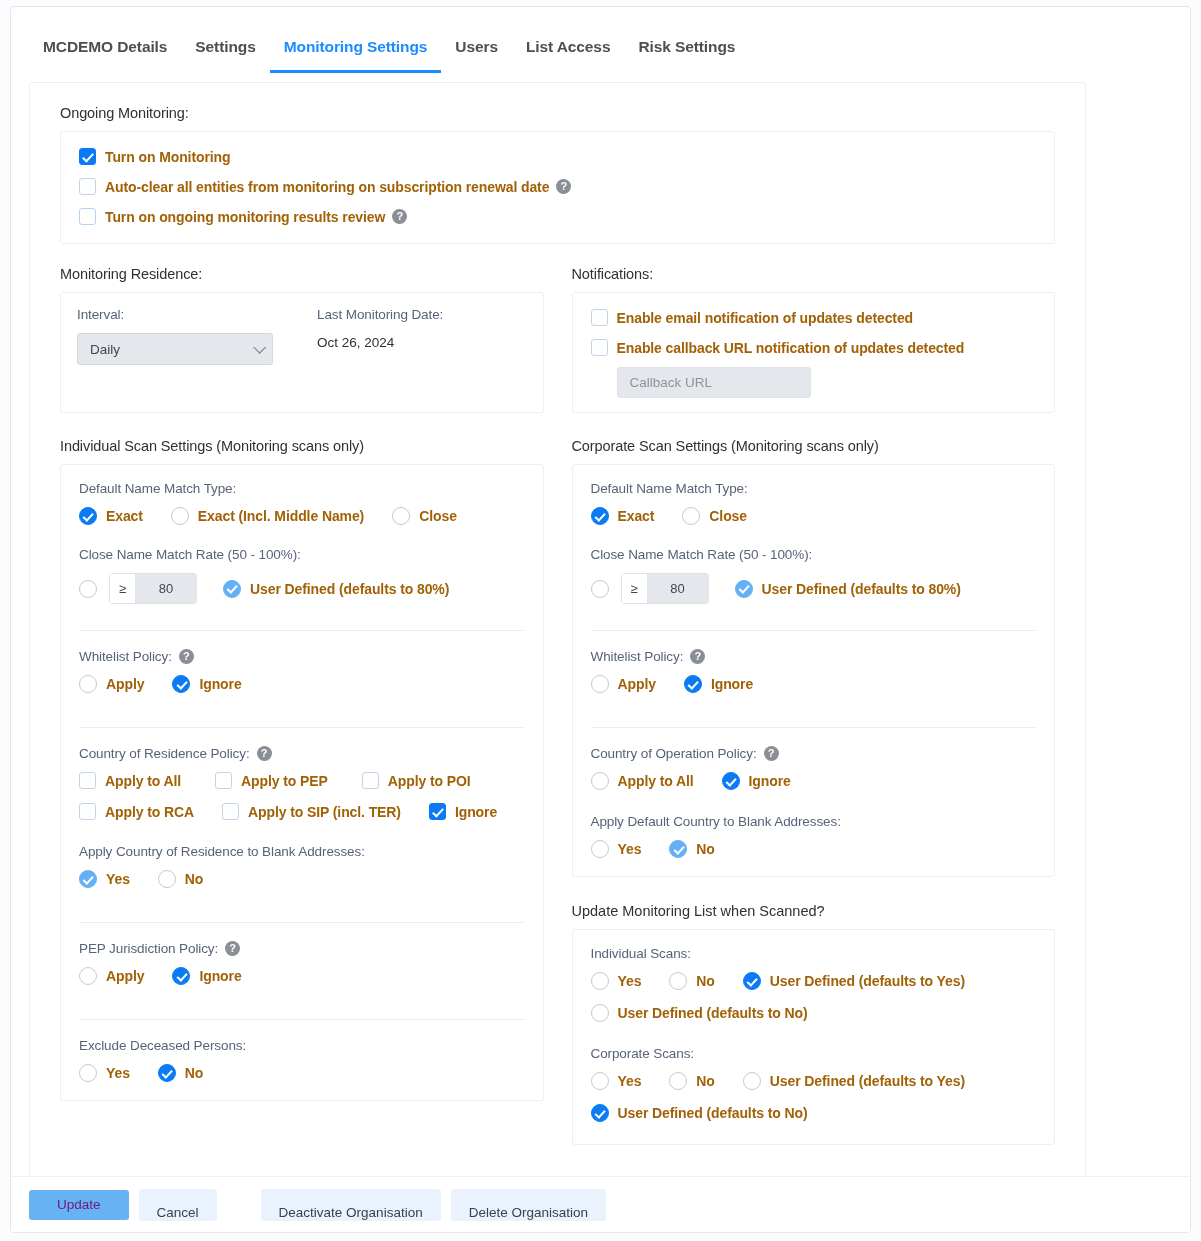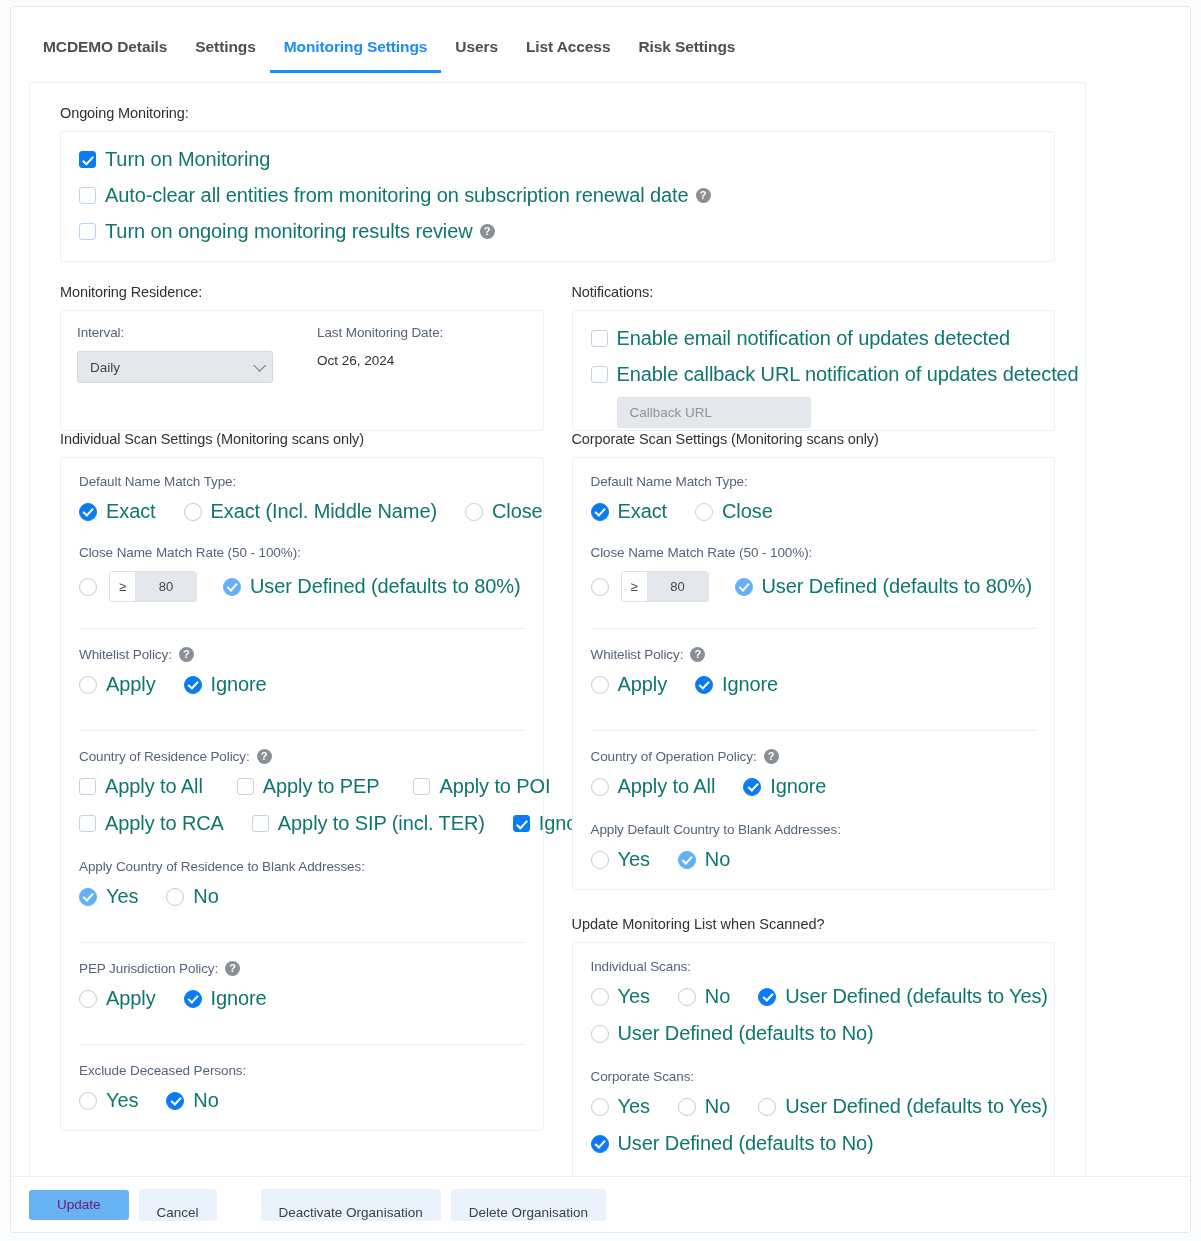--- a/index.html
+++ b/index.html
@@ -115,25 +115,26 @@
     content: "";
     position: absolute;
     left: 5.4px; top: 2.6px;
     width: 4px; height: 8.4px;
     border: solid #fff;
     border-width: 0 2.1px 2.1px 0;
     transform: rotate(43deg);
   }
 
   .lbl {
-    font-size: 20px;
-    color: #0f766e;
+    font-size: 14px;
+    color: #a16207;
     margin-left: 9px;
     white-space: nowrap;
     letter-spacing: -0.1px;
+    font-weight: bold;
   }
 
   .help {
     display: inline-block;
     width: 15px; height: 15px;
     border-radius: 50%;
     background: #8a8f95;
     color: #ffffff;
     font-size: 11px;
     font-weight: bold;
@@ -326,21 +327,21 @@
               </div>
               <div style="margin-top:11px;margin-left:26px;">
                 <div class="textinput">
                   <span>Callback URL</span>
                 </div>
               </div>
             </div>
           </div>
         </div>
 
-        <div class="cols" style="">
+        <div class="cols" style="margin-top:25px;">
 
           <div class="col">
             <div class="section-title">Individual Scan Settings (Monitoring scans only)</div>
             <div class="panel" style="padding:16px 18px 18px 18px;">
 
               <div class="fieldlbl">Default Name Match Type:</div>
               <div class="inline-group">
                 <span class="rd on"></span>
                 <span class="lbl">Exact</span>
                 <span class="rd gap-s"></span>

